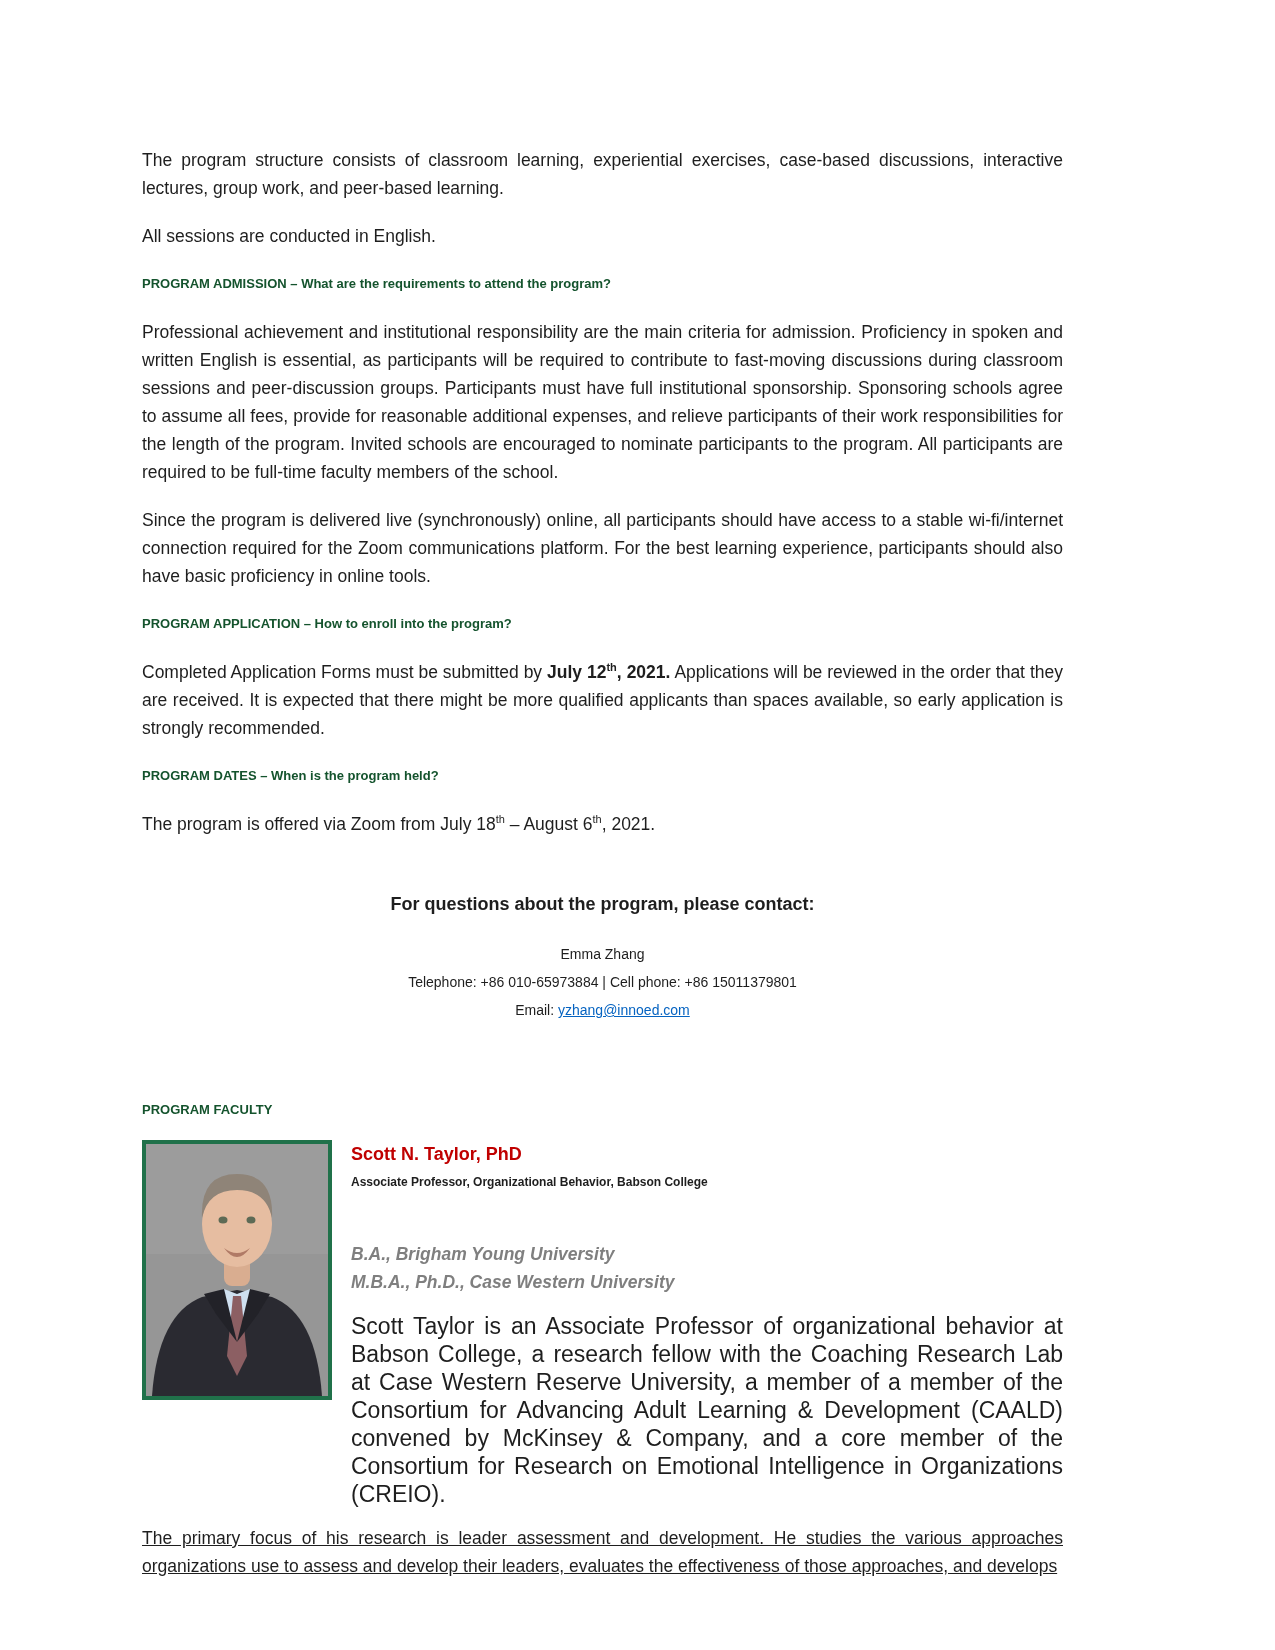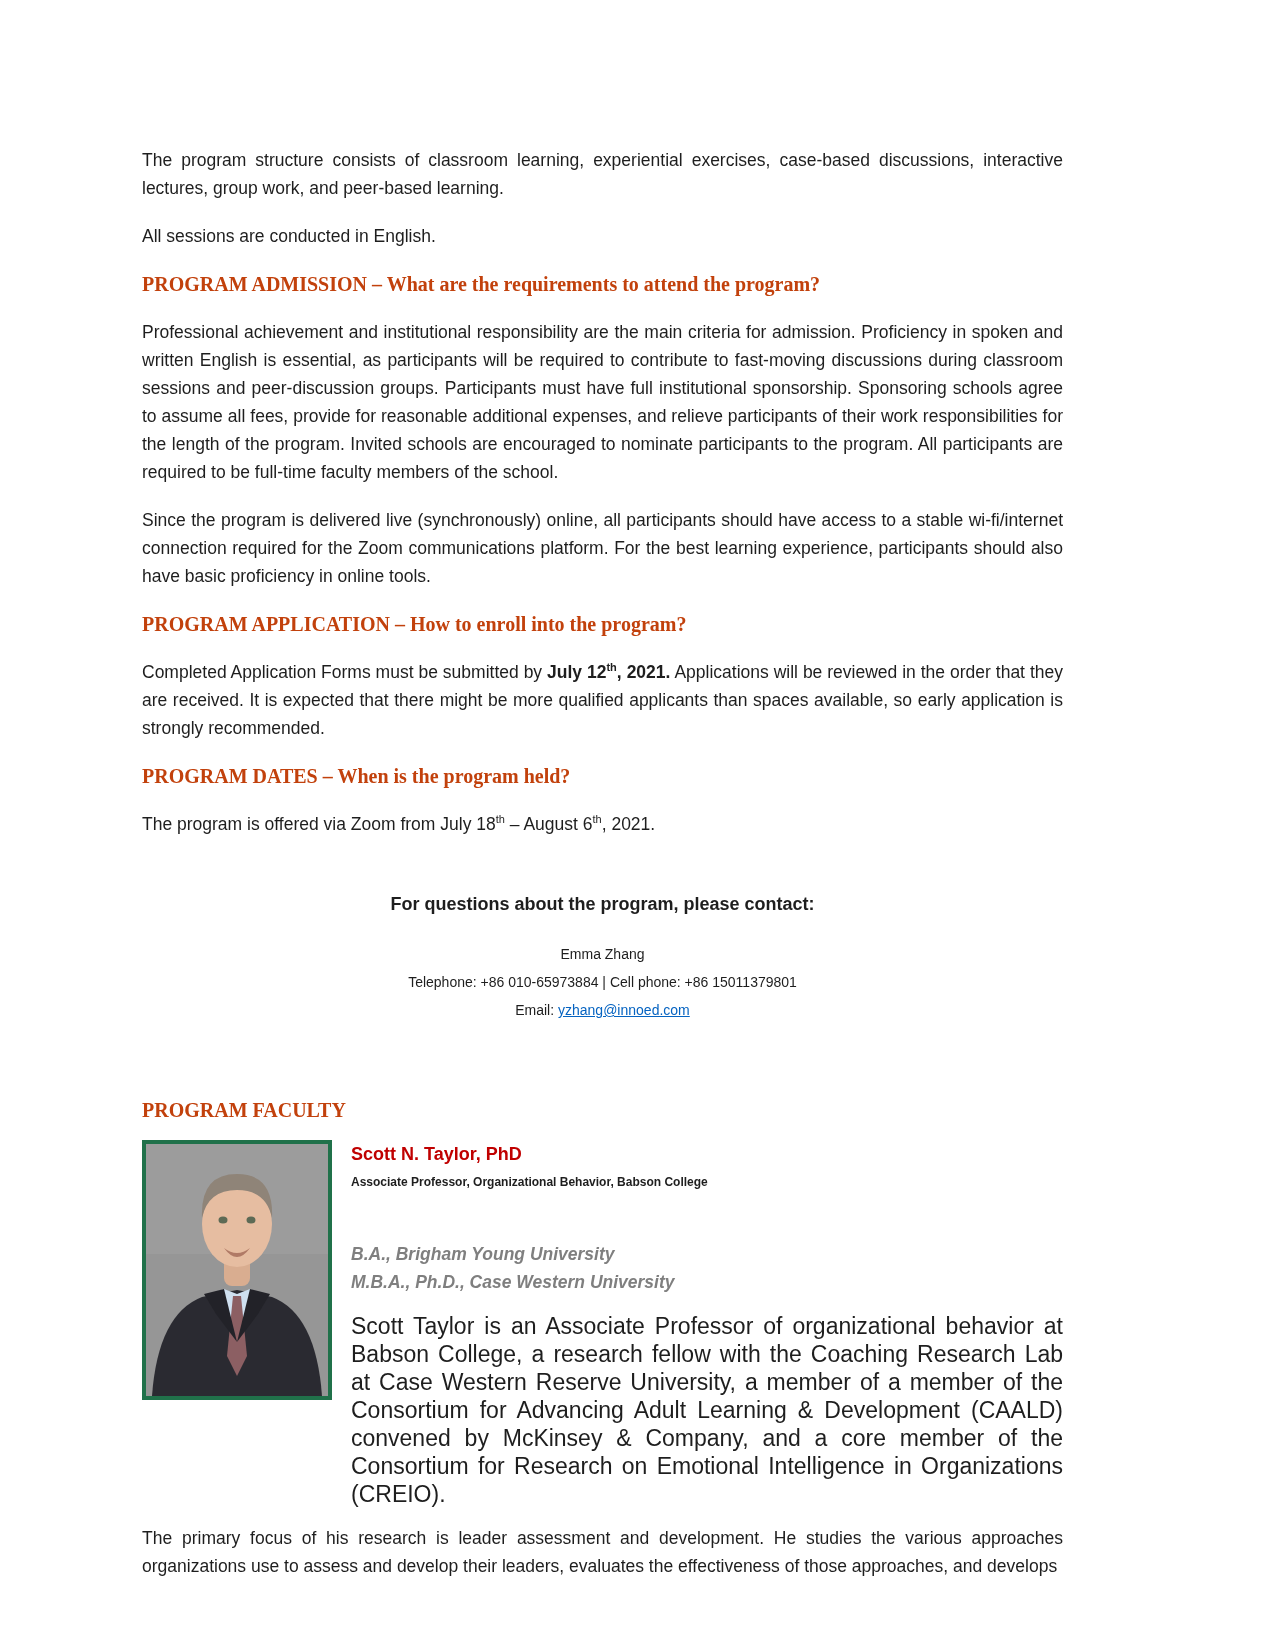--- a/index.html
+++ b/index.html
@@ -15,26 +15,25 @@
     padding: 146px 142px 0 142px;
   }
   p, h2 { margin: 0; }
   .body-text {
     font-size: 17.5px;
     line-height: 28px;
     margin-bottom: 20px;
   }
   .justify { text-align: justify; }
   .green-heading {
-    font-size: 20px;
+    font-size: 13px;
     line-height: 28px;
     font-weight: 700;
-    color: #c2410c;
+    color: #14532d;
     margin-bottom: 20px;
-    font-family: Liberation Serif, serif;
   }
   sup.sup {
     font-size: 11px;
     line-height: 0;
     vertical-align: super;
   }
   .bold { font-weight: 700; }
   .contact-heading {
     text-align: center;
     font-weight: 700;
@@ -90,21 +89,21 @@
     font-weight: 700;
     font-size: 17.5px;
     line-height: 28px;
   }
   .faculty-bio {
     margin-top: 16px;
     font-size: 23px;
     line-height: 28px;
     text-align: justify;
   }
-  .closing-paragraph { margin-top: 16px; margin-bottom: 12px; }
+  .closing-paragraph { margin-top: 16px; margin-bottom: 12px; text-decoration: underline; }
 </style>
 </head>
 <body>
 
 <div class="page">
 
   <p class="body-text justify">The program structure consists of classroom learning, experiential exercises, case-based discussions, interactive lectures, group work, and peer-based learning.</p>
 
   <p class="body-text">All sessions are conducted in English.</p>
 

